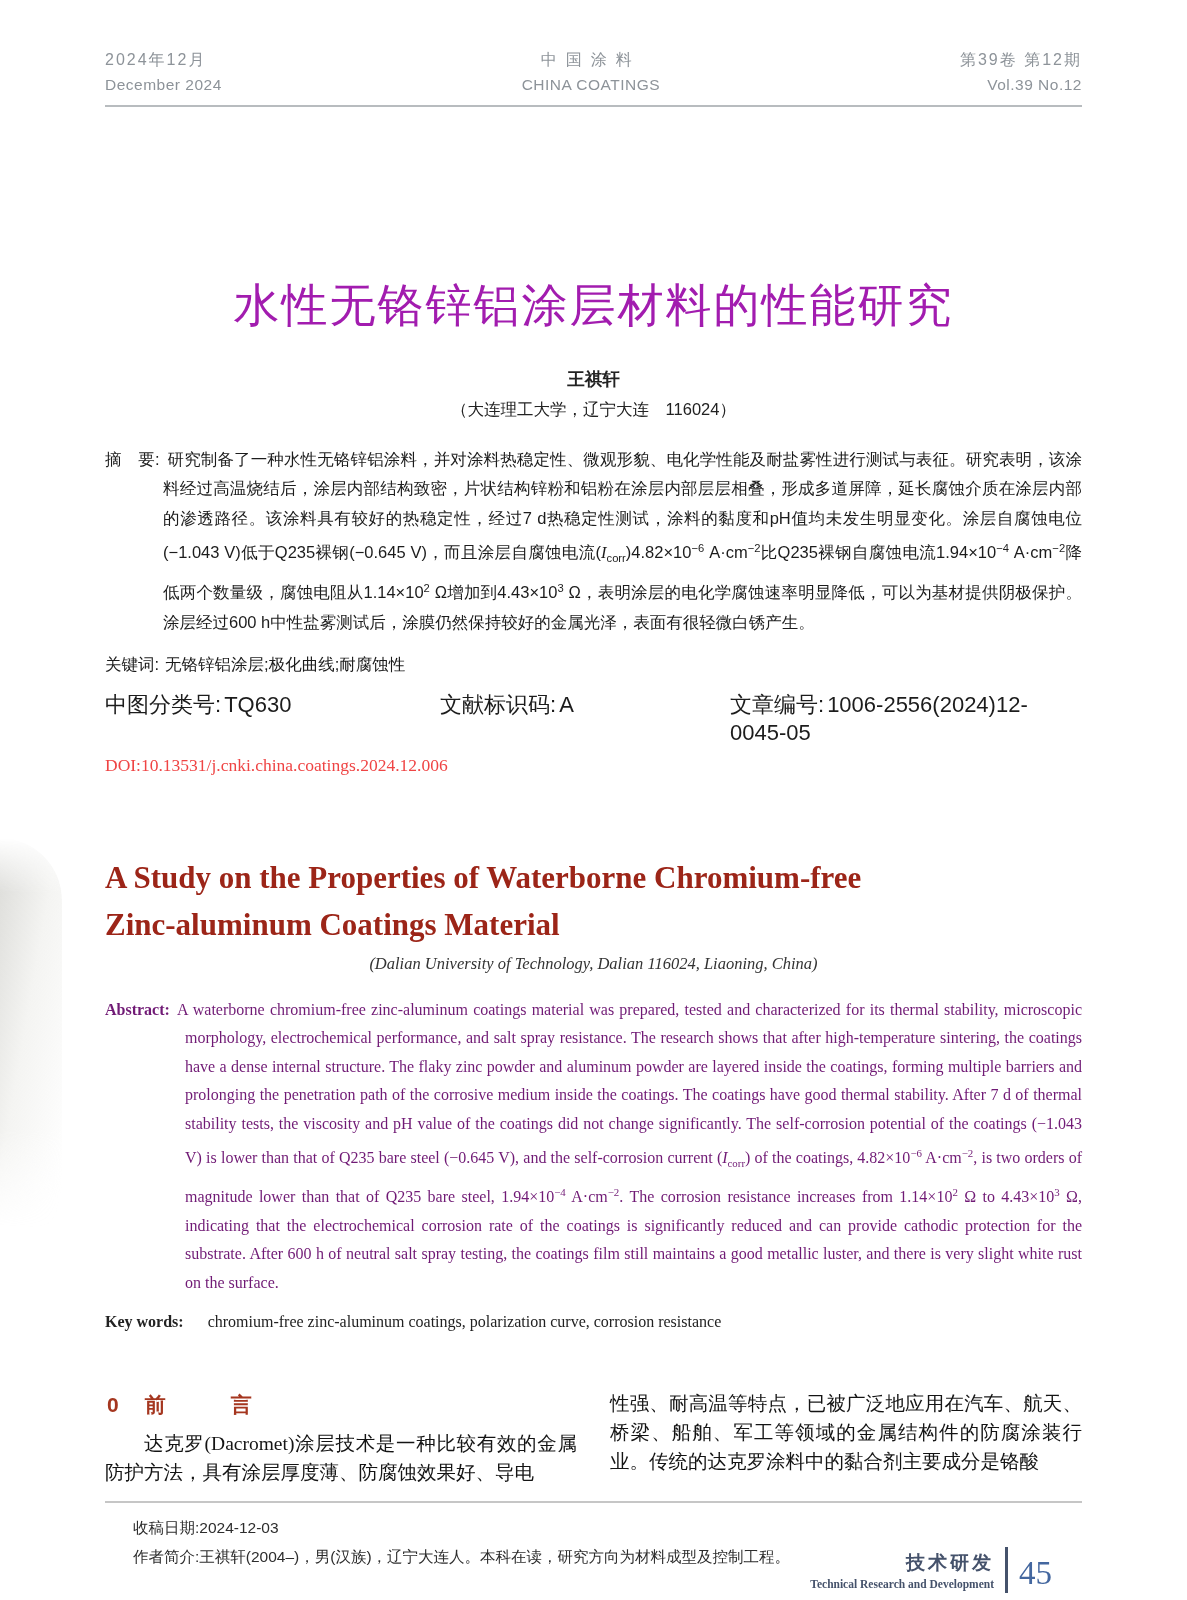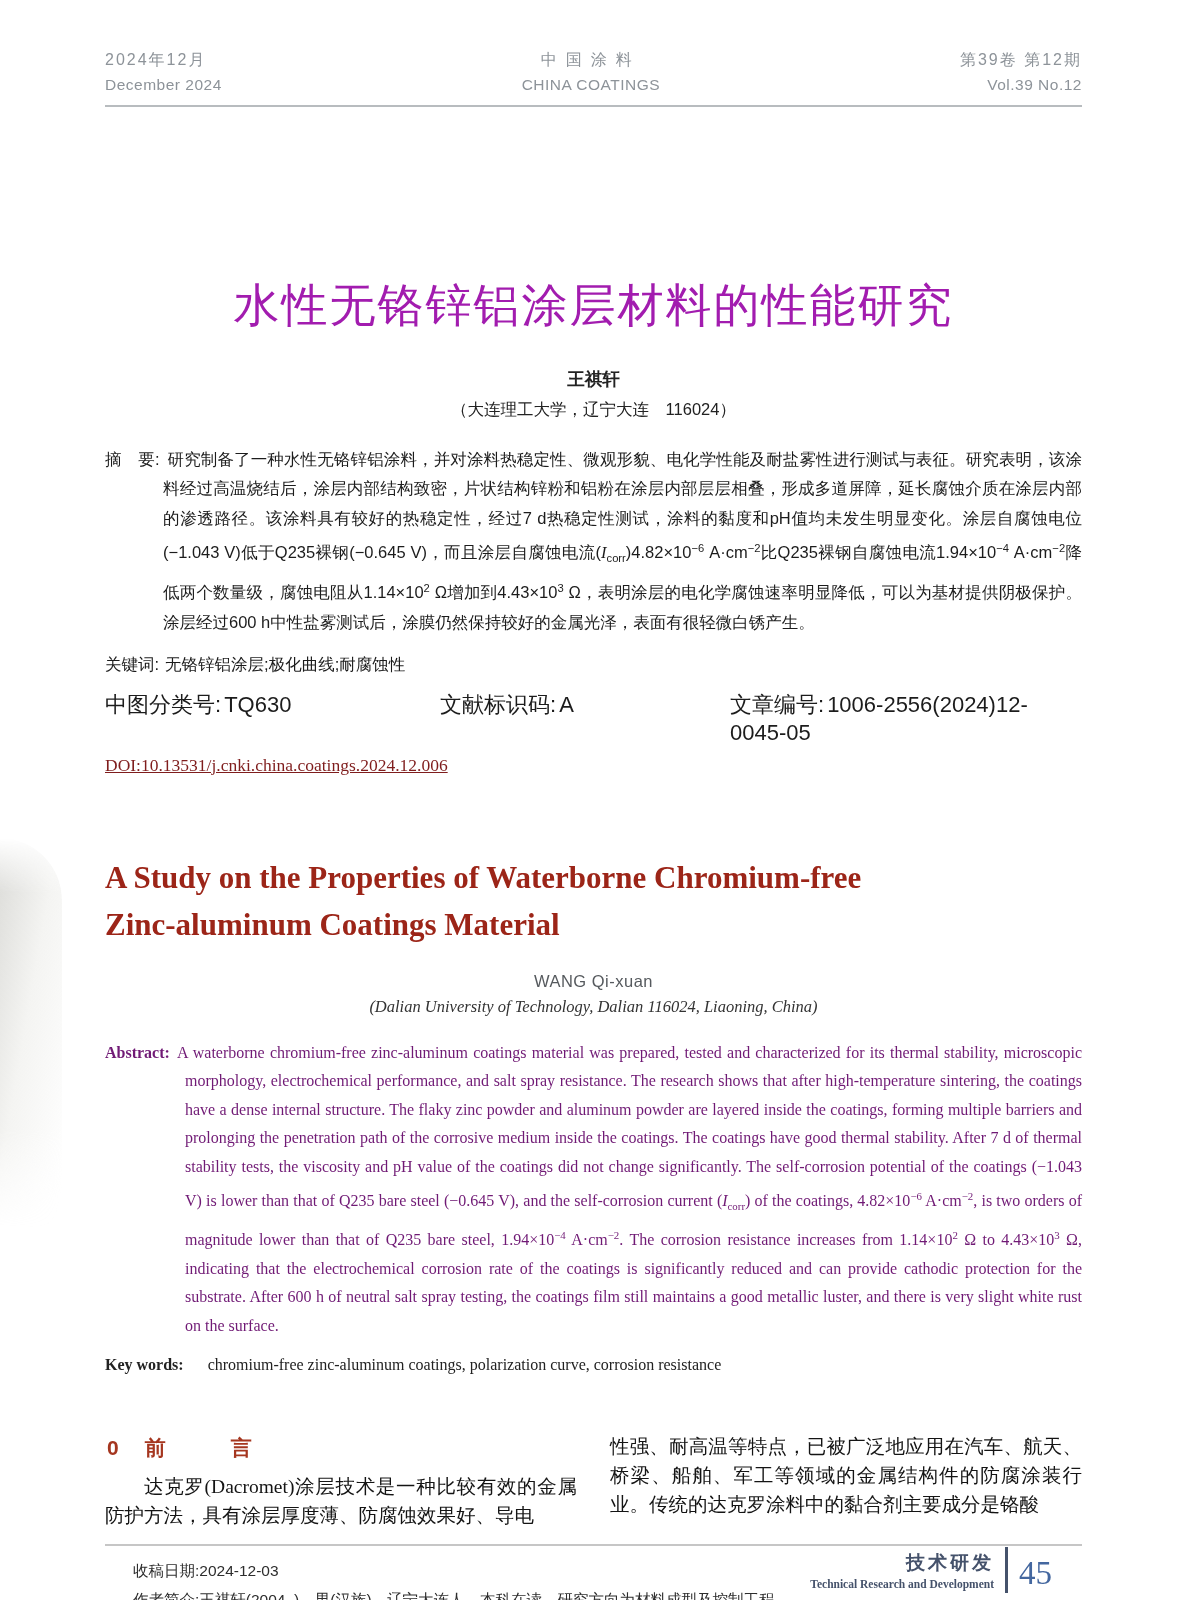--- a/index.html
+++ b/index.html
@@ -48,21 +48,21 @@
   }
   .abstract-cn .label { margin-right:8px; }
   .keywords-cn { margin-top:4px; font-size:16.5px; }
   .keywords-cn .label { margin-right:6px; }
 
   .meta-row { margin-top:14px; display:flex; font-size:22px; }
   .meta-item1 { width:335px; }
   .meta-item2 { width:290px; }
   .meta-item3 { flex:1; }
   .meta-row .val { margin-left:3px; }
-  .doi-line { margin-top:9px; font-family:"Liberation Serif", serif; font-size:17.5px; color:#7f1d1d;text-decoration:underline; }
+  .doi-line { margin-top:9px; font-family:"Liberation Serif", serif; font-size:17.5px; color:#ef4444; }
 
   
   .title-en {
     margin:78px 0 0 0;
     text-align:left;
     font-family:"Liberation Serif", serif;
     font-size:31px; font-weight:700; line-height:47px;
     color:#9c2518;
   }
   .author-en { margin-top:24px; text-align:center; font-size:16.5px; color:#565a5e; letter-spacing:0.5px; }
@@ -160,21 +160,20 @@
       <span class="meta-item1"><span>中图分类号:</span><span class="val">TQ630</span></span>
       <span class="meta-item2"><span>文献标识码:</span><span class="val">A</span></span>
       <span class="meta-item3"><span>文章编号:</span><span class="val">1006-2556(2024)12-0045-05</span></span>
     </div>
     <div class="doi-line">DOI:10.13531/j.cnki.china.coatings.2024.12.006</div>
 
     <h2 class="title-en">
       <span>A Study on the Properties of Waterborne Chromium-free</span><br>
       <span>Zinc-aluminum Coatings Material</span>
     </h2>
-    <div class="author-en">WANG Qi-xuan</div>
     <div class="affil-en">(Dalian University of Technology, Dalian 116024, Liaoning, China)</div>
 
     <p class="abstract-en"><span class="label">Abstract:</span><span class="rich">A waterborne chromium-free zinc-aluminum coatings material was prepared, tested and characterized for its thermal stability, microscopic morphology, electrochemical performance, and salt spray resistance. The research shows that after high-temperature sintering, the coatings have a dense internal structure. The flaky zinc powder and aluminum powder are layered inside the coatings, forming multiple barriers and prolonging the penetration path of the corrosive medium inside the coatings. The coatings have good thermal stability. After 7 d of thermal stability tests, the viscosity and pH value of the coatings did not change significantly. The self-corrosion potential of the coatings (−1.043 V) is lower than that of Q235 bare steel (−0.645 V), and the self-corrosion current (<em class="var">I</em><sub>corr</sub>) of the coatings, 4.82×10<sup>−6</sup> A·cm<sup>−2</sup>, is two orders of magnitude lower than that of Q235 bare steel, 1.94×10<sup>−4</sup> A·cm<sup>−2</sup>. The corrosion resistance increases from 1.14×10<sup>2</sup> Ω to 4.43×10<sup>3</sup> Ω, indicating that the electrochemical corrosion rate of the coatings is significantly reduced and can provide cathodic protection for the substrate. After 600 h of neutral salt spray testing, the coatings film still maintains a good metallic luster, and there is very slight white rust on the surface.</span></p>
 
     <div class="keywords-en"><span class="label">Key words:</span><span>chromium-free zinc-aluminum coatings, polarization curve, corrosion resistance</span></div>
 
     <div class="intro">
       <div class="intro-col">
         <div class="section-heading">
           <span class="num">0</span><span class="ttl">前　言</span>

